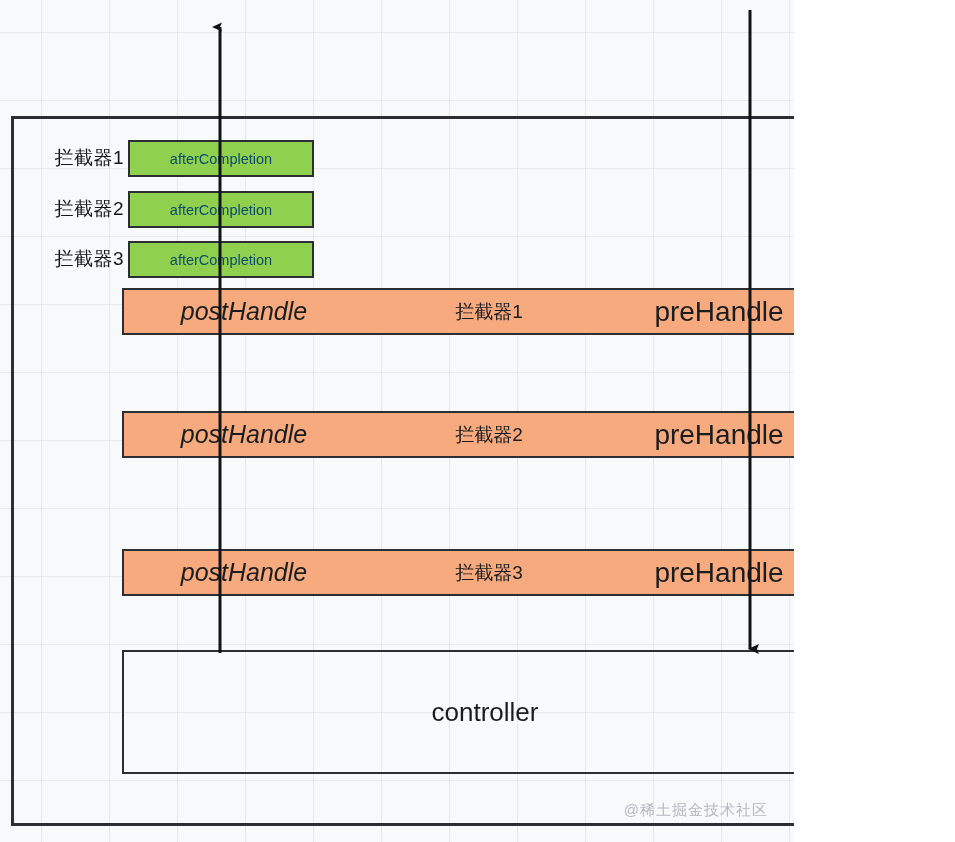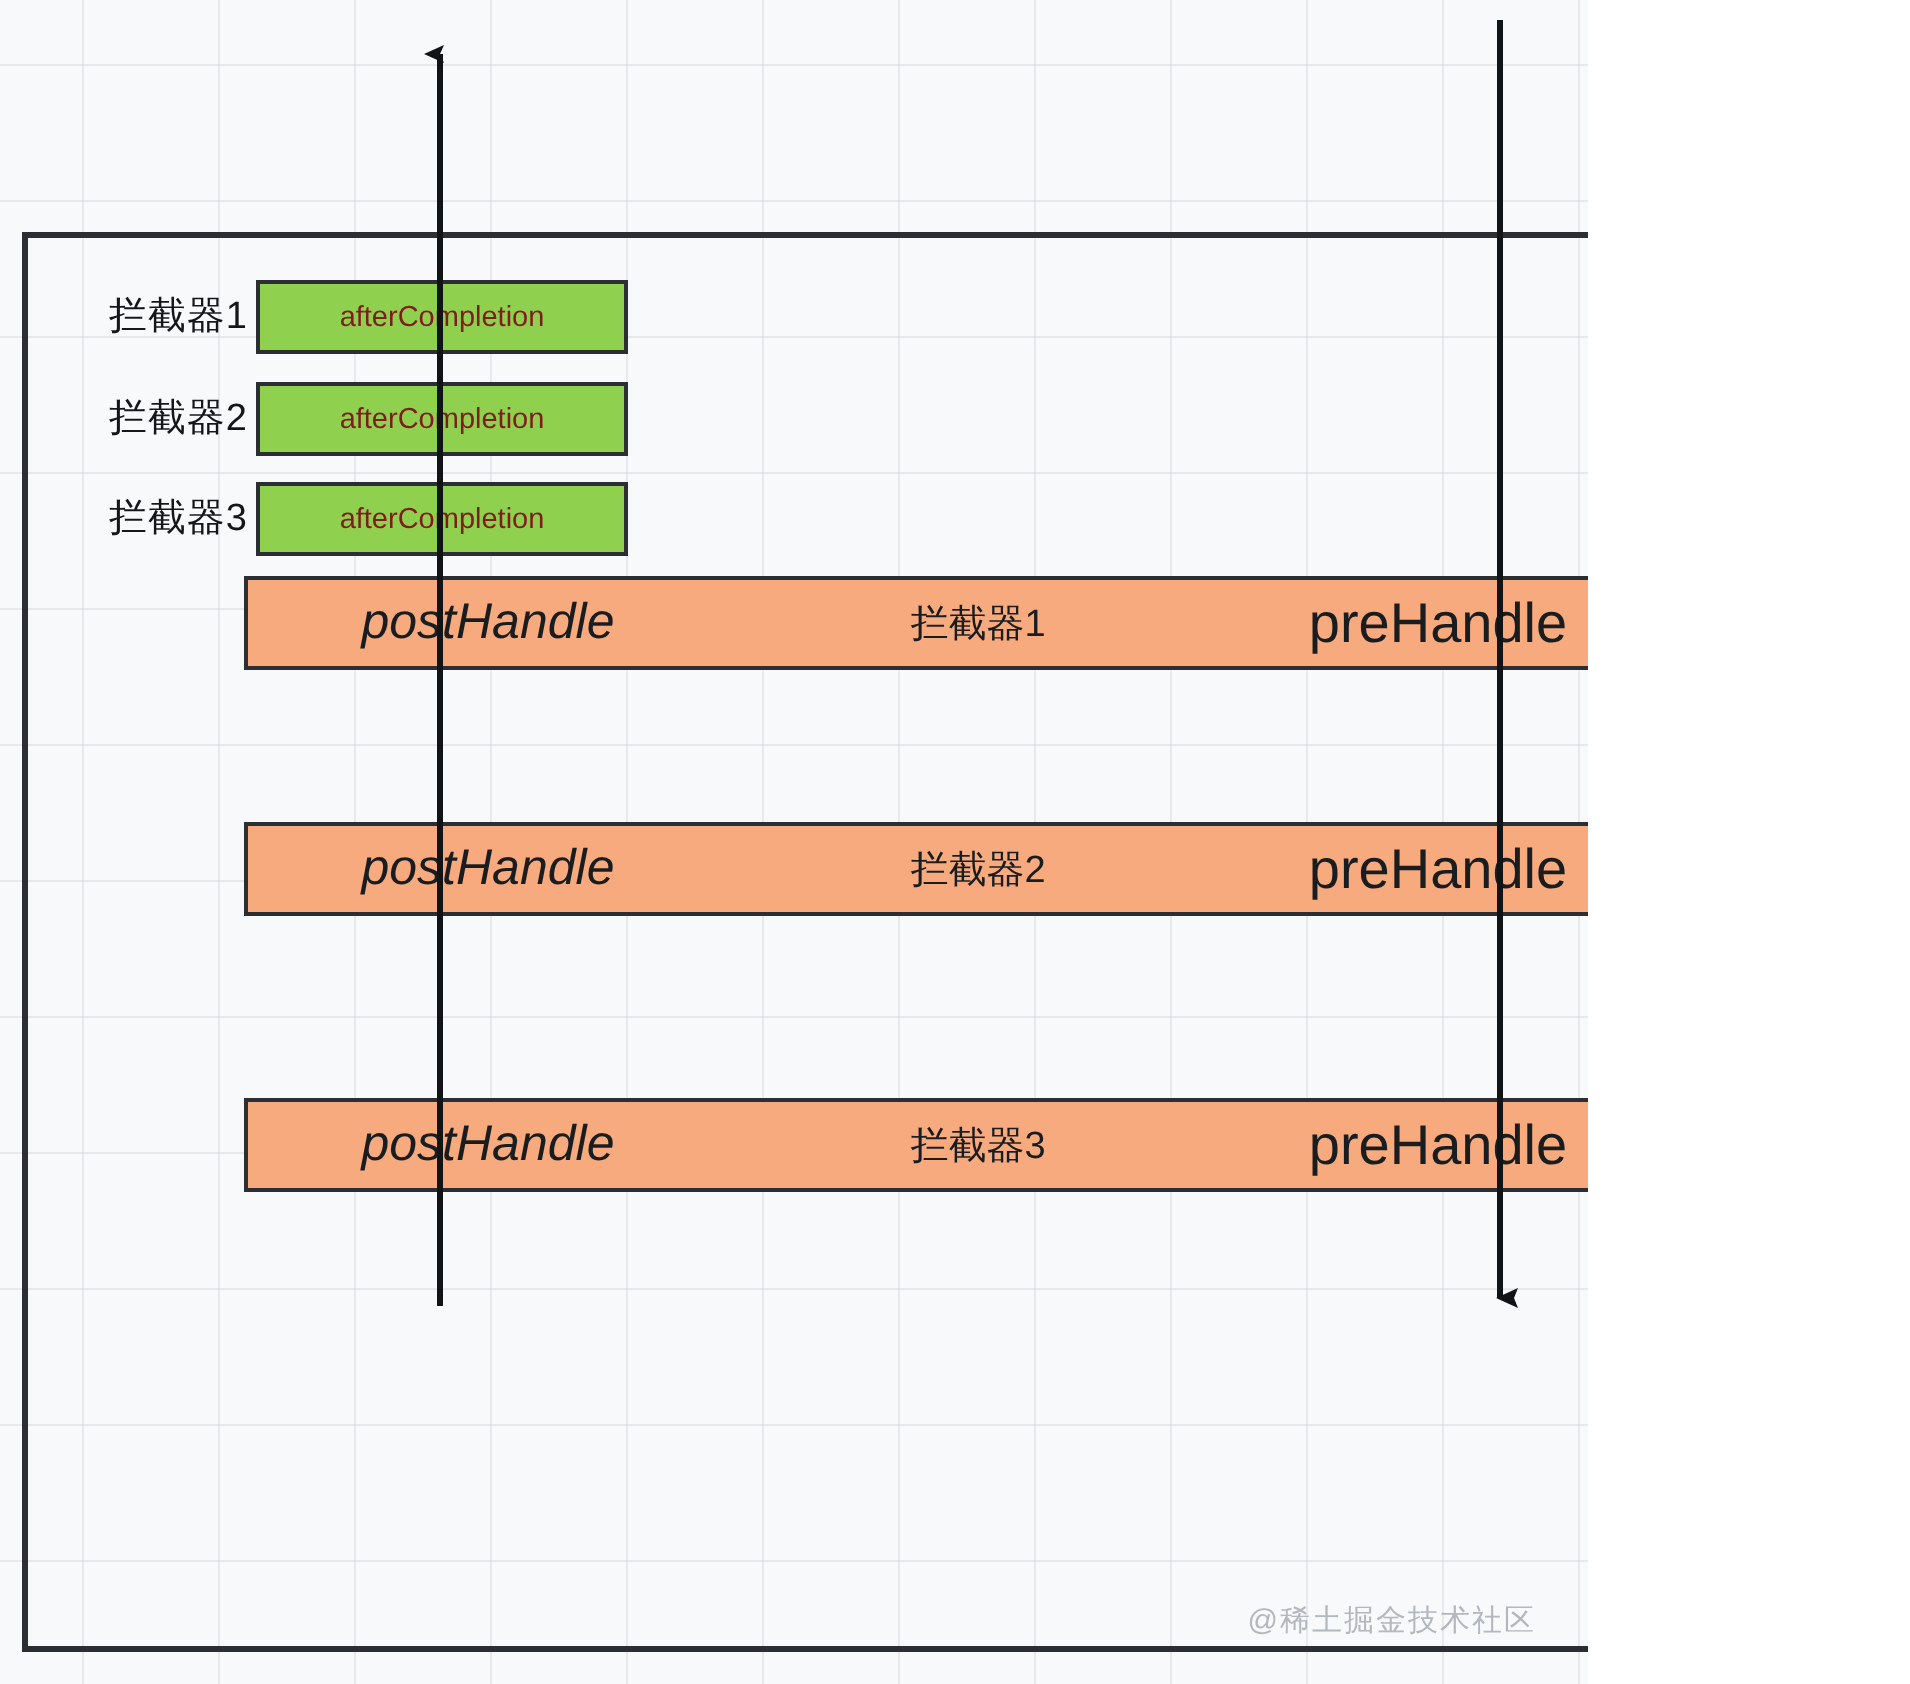--- a/index.html
+++ b/index.html
@@ -42,21 +42,21 @@
     left: 128px;
     width: 186px;
     height: 37px;
     background: #8fd14f;
     border: 2px solid #2b2f33;
     box-sizing: border-box;
     display: flex;
     align-items: center;
     justify-content: center;
     font-size: 14.5px;
-    color: #7f1d1d;
+    color: #0c4a6e;
     z-index: 6;
   }
   .green-1 { top: 140px; }
   .green-2 { top: 191px; }
   .green-3 { top: 241px; }
 
   
   .side-label {
     position: absolute;
     left: 36px;
@@ -167,20 +167,21 @@
     <span class="lbl lbl-mid">拦截器2</span>
     <span class="lbl lbl-pre">preHandle</span>
   </div>
 
   <div class="orange-bar bar-3">
     <span class="lbl lbl-post">postHandle</span>
     <span class="lbl lbl-mid">拦截器3</span>
     <span class="lbl lbl-pre">preHandle</span>
   </div>
 
+  <div class="controller-box">controller</div>
 
   <svg class="lines" viewBox="0 0 955 842">
     <defs>
       <marker id="arrow-up" markerWidth="10" markerHeight="10" refX="5" refY="8" orient="auto" markerUnits="userSpaceOnUse">
         <path d="M5,0 L9.5,10 L5,8 L0.5,10 Z" fill="#111417"></path>
       </marker>
       <marker id="arrow-down" markerWidth="11" markerHeight="11" refX="5.5" refY="9" orient="auto" markerUnits="userSpaceOnUse">
         <path d="M5.5,11 L0.5,0 L5.5,2 L10.5,0 Z" fill="#111417"></path>
       </marker>
     </defs>

